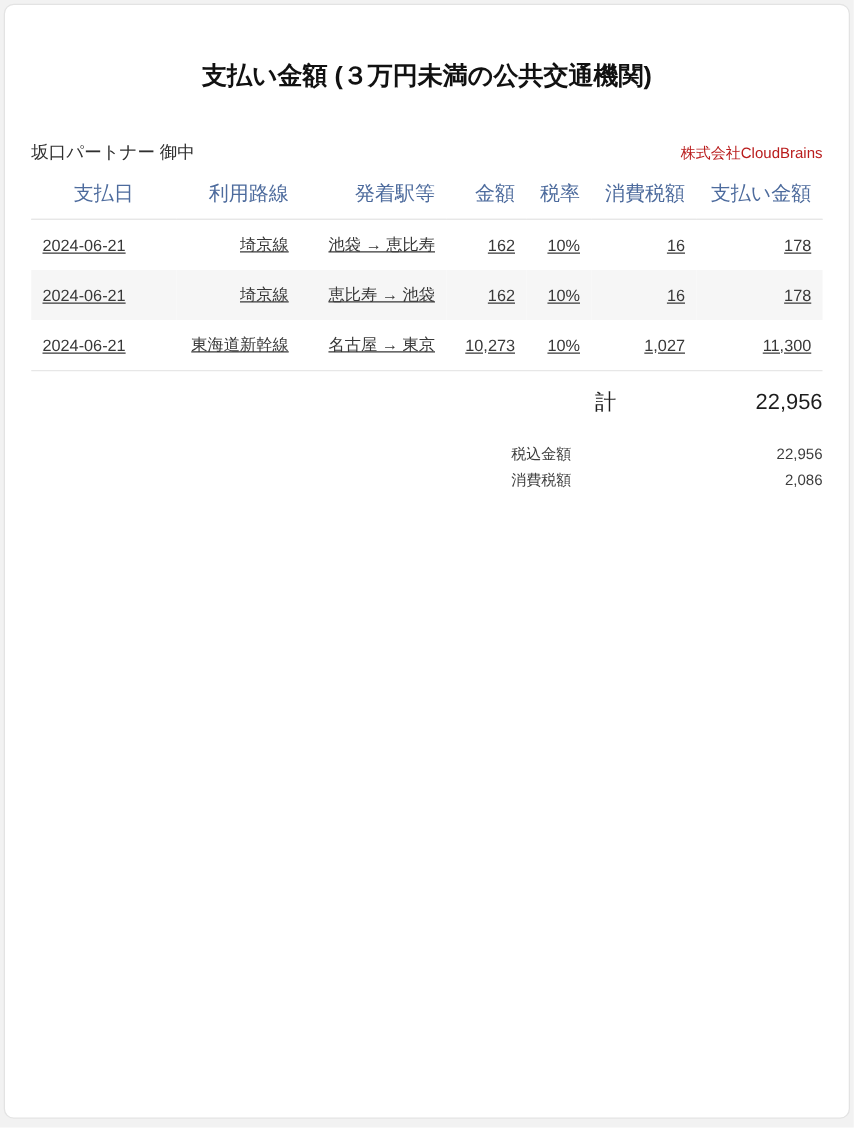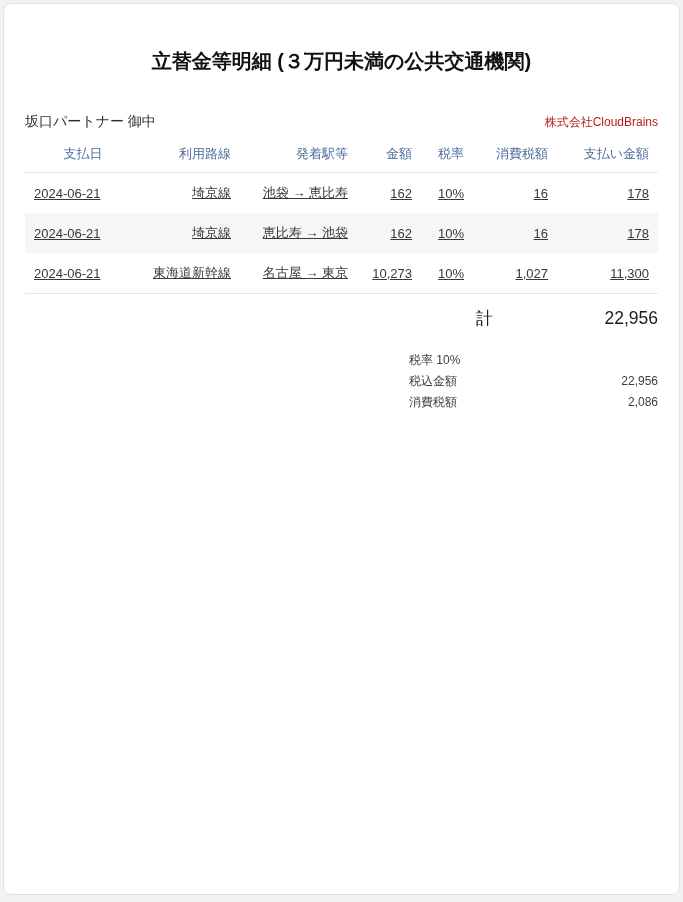--- a/index.html
+++ b/index.html
@@ -49,21 +49,21 @@
   }
   table.expense col:nth-child(1){ width: 116px; }
   table.expense col:nth-child(2){ width: 99px; }
   table.expense col:nth-child(3){ width: 117px; }
   table.expense col:nth-child(4){ width: 64px; }
   table.expense col:nth-child(5){ width: 52px; }
   table.expense col:nth-child(6){ width: 84px; }
   table.expense col:nth-child(7){ width: auto; }
   table.expense th {
     font-weight: 400;
-    font-size: 13px;
+    font-size: 16px;
     color: #4d6b9d;
     padding: 6px 9px 9px;
     border-bottom: 1px solid #e7e7e7;
     white-space: nowrap;
   }
   table.expense td {
     font-size: 13px;
     color: #383838;
     padding: 11px 9px;
     white-space: nowrap;
@@ -98,21 +98,21 @@
     font-size: 12px;
     color: #3d3d3d;
     line-height: 21px;
   }
 </style>
 </head>
 <body>
 
 <div class="card">
 
-  <h1 class="doc-title">立替金等明細 (３万円未満の公共交通機関)</h1>
+  <h1 class="doc-title">支払い金額 (３万円未満の公共交通機関)</h1>
 
   <div class="addressee-row">
     <span class="addressee">坂口パートナー 御中</span>
     <span class="company">株式会社CloudBrains</span>
   </div>
 
 
   <table class="expense">
     <colgroup>
       <col>
@@ -165,24 +165,20 @@
       </tbody>
   </table>
 
   <div class="total-row">
     <span class="total-label">計</span>
     <span class="total-value">22,956</span>
   </div>
 
   <div class="tax-summary">
       <div class="summary-row">
-        <span>税率 10%</span>
-        <span></span>
-      </div>
-      <div class="summary-row">
         <span>税込金額</span>
         <span>22,956</span>
       </div>
       <div class="summary-row">
         <span>消費税額</span>
         <span>2,086</span>
       </div>
     </div>
 
 </div>

